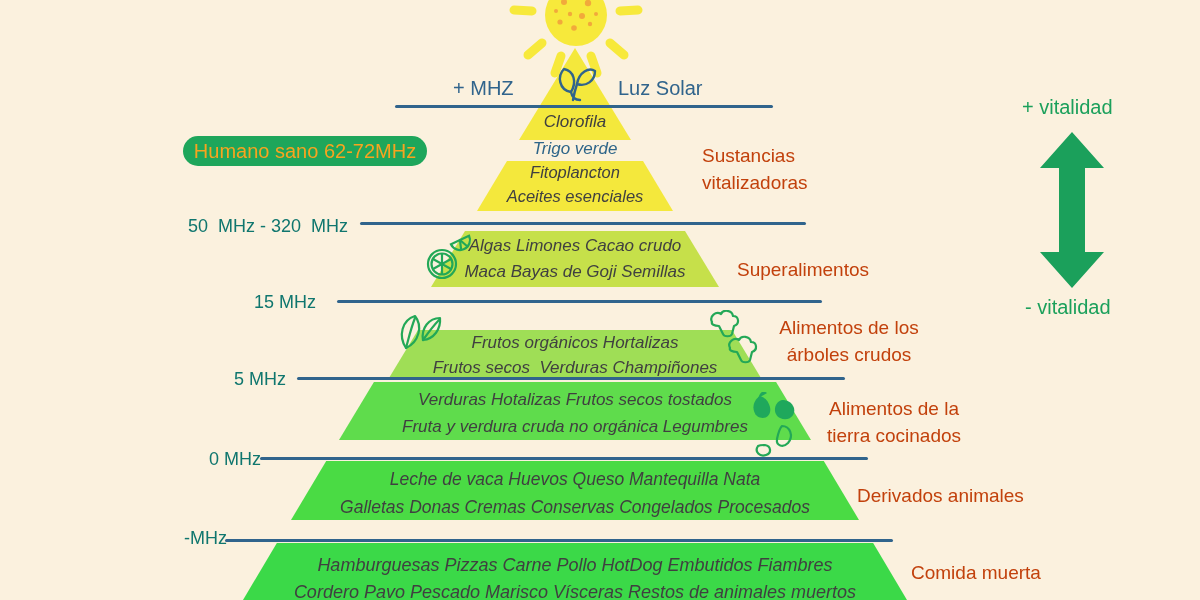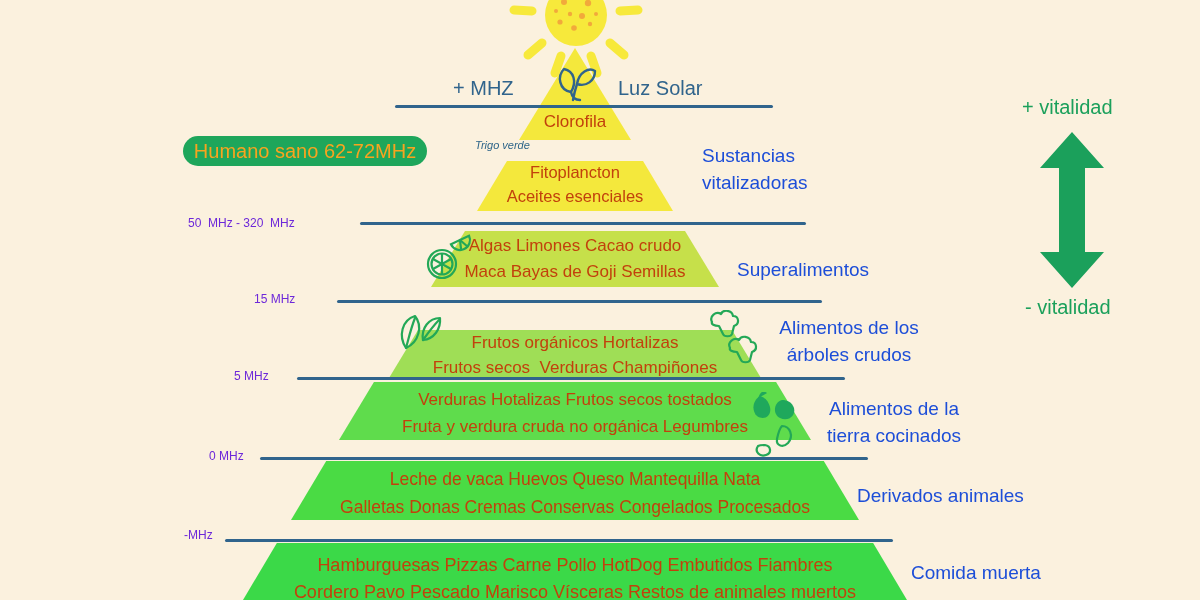--- a/index.html
+++ b/index.html
@@ -3,27 +3,27 @@
 <meta charset="utf-8">
 <style>
   html,body{margin:0;padding:0;}
   #stage{
     position:relative;width:1200px;height:600px;overflow:hidden;
     background:#FBF1DE;
     font-family:"Liberation Sans", sans-serif;
     color:#30648C;
   }
   .abs{position:absolute;}
-  .scale-label{font-size:12px;white-space:pre;color:#6d28d9;}
+  .scale-label{font-size:18px;white-space:pre;color:#0f766e;}
   .scale-line{position:absolute;height:3px;background:#30648C;border-radius:2px;}
   .lvl{position:absolute;}
   .lvl-bg{position:absolute;left:0;top:0;width:100%;height:100%;}
-  .lvl-text{position:absolute;left:0;right:0;text-align:center;
-            font-size:17px;color:#c2410c;white-space:pre;}
-  .side-label{position:absolute;font-size:19px;line-height:27px;color:#1d4ed8;}
+  .lvl-text{position:absolute;left:0;right:0;text-align:center;font-style:italic;
+            font-size:17px;color:#404040;white-space:pre;}
+  .side-label{position:absolute;font-size:19px;line-height:27px;color:#c2410c;}
   .green-text{color:#1BA05B;}
   .badge{position:absolute;left:183px;top:136px;width:244px;height:30px;
          background:#1EA65B;border-radius:15px;color:#F8A41F;font-size:20px;
          display:flex;align-items:center;justify-content:center;}
   svg{display:block;}
 </style>
 </head>
 <body>
 
 <div id="stage">
@@ -69,21 +69,21 @@
   </div>
 
   <svg class="abs" style="left:553px;top:62px;" width="44" height="44" viewBox="0 0 44 44" fill="none" stroke="#30648C" stroke-width="2.4" stroke-linejoin="round" stroke-linecap="round">
     <path d="M18,30 C6,28 4,14 11,7 C21,9 24,20 18,30 Z"></path>
     <path d="M24,22 C26,10 36,5 42,9 C42,19 33,25 24,22 Z"></path>
     <path d="M18,30 C19,35 22,38 27,38 M24,22 C22,28 21,32 20,38"></path>
   </svg>
 
   <div class="scale-line" style="left:395px;top:105px;width:378px;"></div>
 
-  <div class="abs" style="left:475px;top:139px;width:200px;text-align:left;font-style:italic;font-size:11px;color:#2E6589;">Trigo verde</div>
+  <div class="abs" style="left:475px;top:139px;width:200px;text-align:center;font-style:italic;font-size:17px;color:#2E6589;">Trigo verde</div>
 
   <div class="lvl" style="left:477px;top:161px;width:196px;height:50px;">
     <div class="lvl-bg" style="background:#F4E83C;clip-path:polygon(15.3% 0,84.7% 0,100% 100%,0 100%);"></div>
     <div class="lvl-text" style="top:26px;font-size:16.5px;">Aceites esenciales</div>
     <div class="lvl-text" style="top:2px;font-size:16.5px;">Fitoplancton</div>
   </div>
   <div class="side-label" style="left:702px;top:142px;width:135px;">Sustancias vitalizadoras</div>
 
   <div class="scale-label abs" style="left:188px;top:216px;">50  MHz - 320  MHz</div>
   <div class="scale-line" style="left:360px;top:222px;width:446px;"></div>

